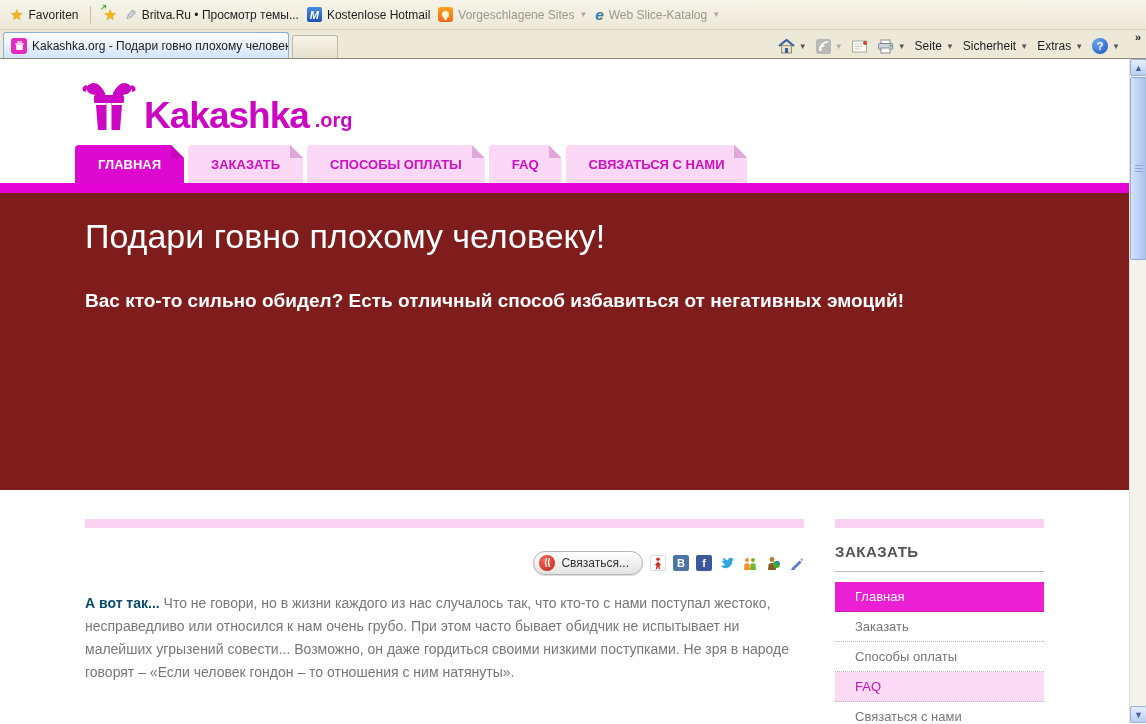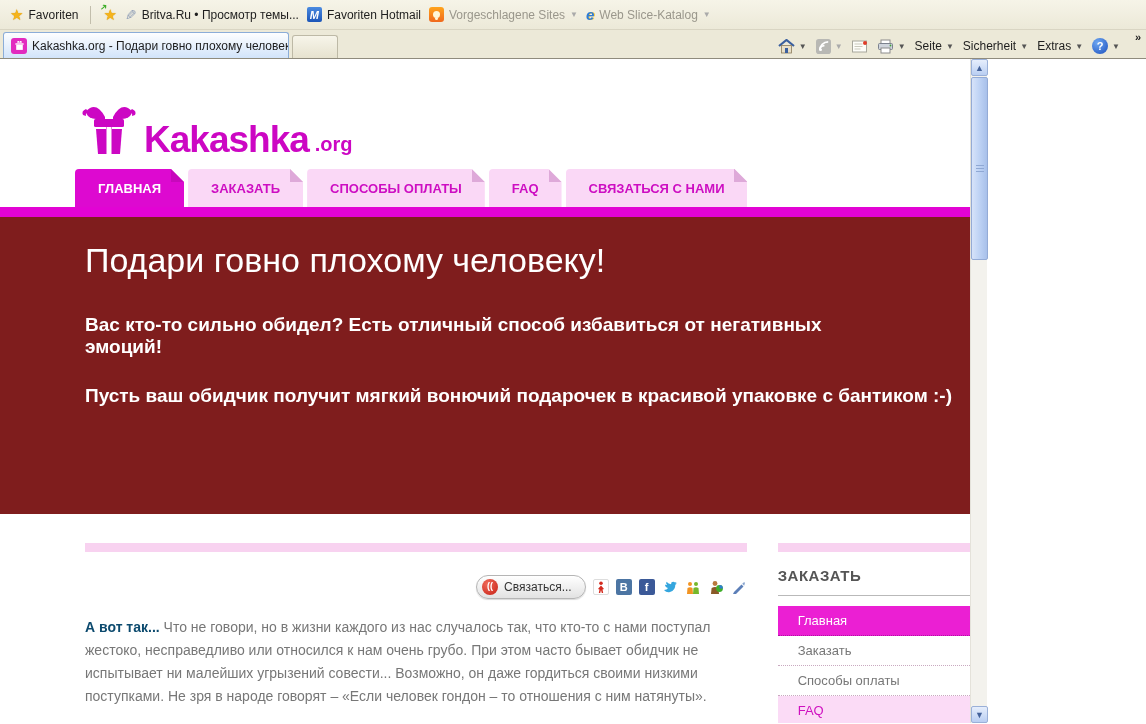--- a/index.html
+++ b/index.html
@@ -55,21 +55,21 @@
     margin-left:auto; display:flex; align-items:center; gap:9px;
     padding-right:26px; padding-bottom:4px; font-size:12px; color:#1e1e1e;
   }
   .cmd { display:flex; align-items:center; gap:4px; cursor:default; }
   .overflow-chevron { position:absolute; right:5px; top:1px; font-size:11px; font-weight:bold; color:#222; }
   .home-icon, .rss-icon, .mail-icon, .print-icon, .help-icon { display:inline-block; }
   .help-icon { width:16px; height:16px; border-radius:50%; background:radial-gradient(circle at 35% 30%, #6fa8f2, #1b4fbd); color:#fff; font-size:11px; font-weight:bold; text-align:center; line-height:16px; }
 
   
   .viewport { height:664px; display:flex; background:#fff; }
-  .page { width:970px; overflow:hidden;margin-top:24px; }
+  .page { width:1129px; overflow:hidden; }
 
   .logo-row { padding:17px 0 0 80px; display:flex; align-items:flex-end; gap:6px; }
   .logo-text { color:#cc07c3; font-size:37px; font-weight:bold; letter-spacing:-1px; line-height:0.9; }
   .logo-tld { color:#cc07c3; font-size:20px; font-weight:bold; }
 
   .nav-tabs { display:flex; gap:4px; margin:13px 0 0 75px; }
   .ntab {
     position:relative; height:38px; display:flex; align-items:center;
     padding:0 23px; background:#fad8f6; color:#cd0ec2;
     font-weight:bold; font-size:13px; cursor:pointer;
@@ -149,21 +149,21 @@
   <div class="sep"></div>
   <div class="fav-item">
     <span class="addstar-icon">★</span>
   </div>
   <div class="fav-item">
     <span class="pencil-icon">✎</span>
     <span>Britva.Ru • Просмотр темы...</span>
   </div>
   <div class="fav-item">
     <span class="hotmail-icon">M</span>
-    <span>Favoriten Hotmail</span>
+    <span>Kostenlose Hotmail</span>
   </div>
   <div class="fav-item grayed">
     <span class="bulb-icon">
         <i></i>
       </span>
     <span>Vorgeschlagene Sites</span>
     <span class="caret gray">▼</span>
   </div>
   <div class="fav-item grayed">
     <span class="ie-icon">e</span>
@@ -295,21 +295,20 @@
       <div class="ntab">
           <span>СВЯЗАТЬСЯ С НАМИ</span>
         </div>
     </div>
 
     <div class="magenta-bar"></div>
 
     <div class="banner">
       <h1>Подари говно плохому человеку!</h1>
       <p class="b-line b-line1">Вас кто-то сильно обидел? Есть отличный способ избавиться от негативных эмоций!</p>
-      <p class="b-line b-line2">Пусть ваш обидчик получит мягкий вонючий подарочек в красивой упаковке с бантиком :-)</p>
     </div>
 
     <div class="content">
       <div class="main-col">
         <div class="pink-topbar"></div>
 
         <div class="share-row">
           <div class="share-btn">
             <span class="share-ico">((</span>
             <span>Связаться...</span>

